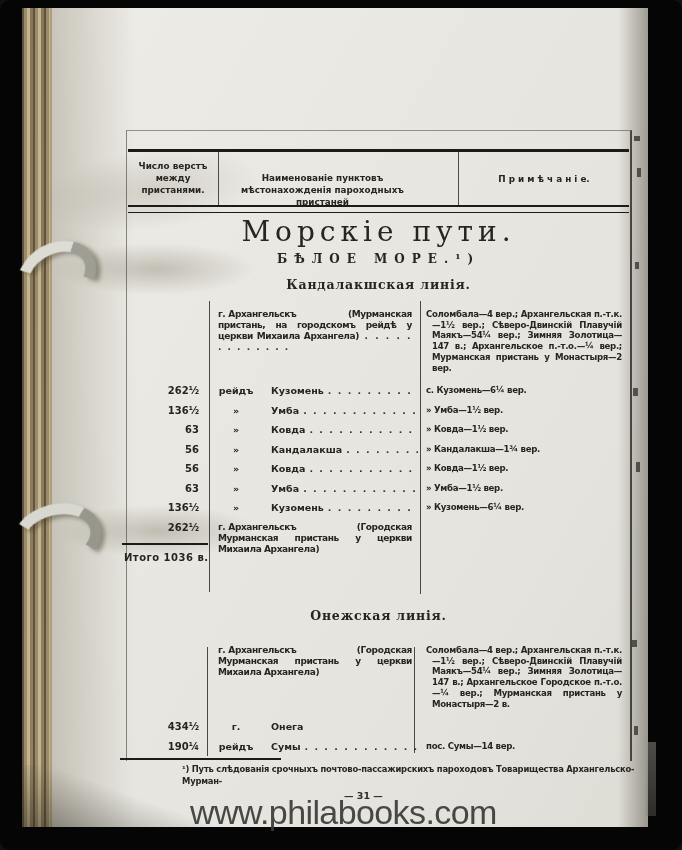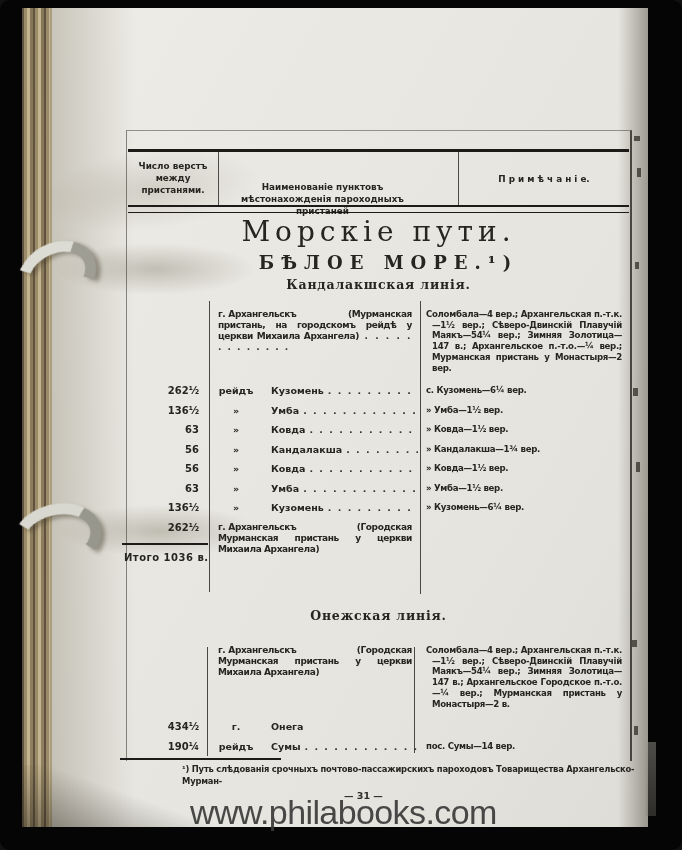--- a/index.html
+++ b/index.html
@@ -34,26 +34,26 @@
   
   .tframe{position:absolute;left:126px;top:130px;width:503px;height:630px;
         border-left:1px solid rgba(50,48,40,.55);border-right:2px solid rgba(40,38,32,.8);
         border-top:1px solid rgba(60,58,50,.5);}
   .rule-thick{position:absolute;left:128px;width:501px;height:3px;background:#1c1b17;}
   .rule-double{position:absolute;left:128px;top:205px;width:501px;height:5px;
         border-top:2px solid #1c1b17;border-bottom:1px solid #1c1b17;}
   .thead{position:absolute;left:128px;top:152px;width:501px;height:53px;display:flex;}
   .thead .hc{box-sizing:border-box;font-size:8.8px;font-weight:700;line-height:12px;text-align:center;}
   .hc1{width:90px;padding-top:8px;}
-  .hc2{width:208px;padding:29px 8px 0 8px;line-height:15px;border-left:1px solid rgba(40,38,32,.8);}
+  .hc2{width:208px;padding:20px 8px 0 8px;line-height:15px;border-left:1px solid rgba(40,38,32,.8);}
   .hc3{flex:1;padding-top:21px;font-size:9.5px;border-left:1px solid rgba(40,38,32,.8);margin-left:32px;}
   
   .ttl{position:absolute;left:128px;width:501px;text-align:center;font-family:"DejaVu Serif",serif;}
   .ttl-main{top:215px;font-size:28px;letter-spacing:5px;}
-  .ttl-sea{top:252px;font-size:18px;font-weight:700;letter-spacing:7px;margin-left:10px;}
+  .ttl-sea{top:252px;font-size:12px;font-weight:700;letter-spacing:7px;}
   .ttl-sec0{top:277px;font-size:12.5px;font-weight:700;letter-spacing:.8px;}
   .ttl-sec1{top:608px;font-size:12.5px;font-weight:700;letter-spacing:.8px;}
   
   .vline{position:absolute;width:1px;background:rgba(35,33,28,.8);}
   .v1a{left:209px;top:301px;height:291px;} .v2a{left:420px;top:301px;height:293px;}
   .v1b{left:207px;top:647px;height:109px;} .v2b{left:414px;top:647px;height:106px;}
   
   .rows{position:absolute;width:501px;}
   .rows0{left:128px;top:309px;} .rows1{left:128px;top:645px;}
   .row{display:flex;align-items:flex-start;margin-bottom:8.5px;}

